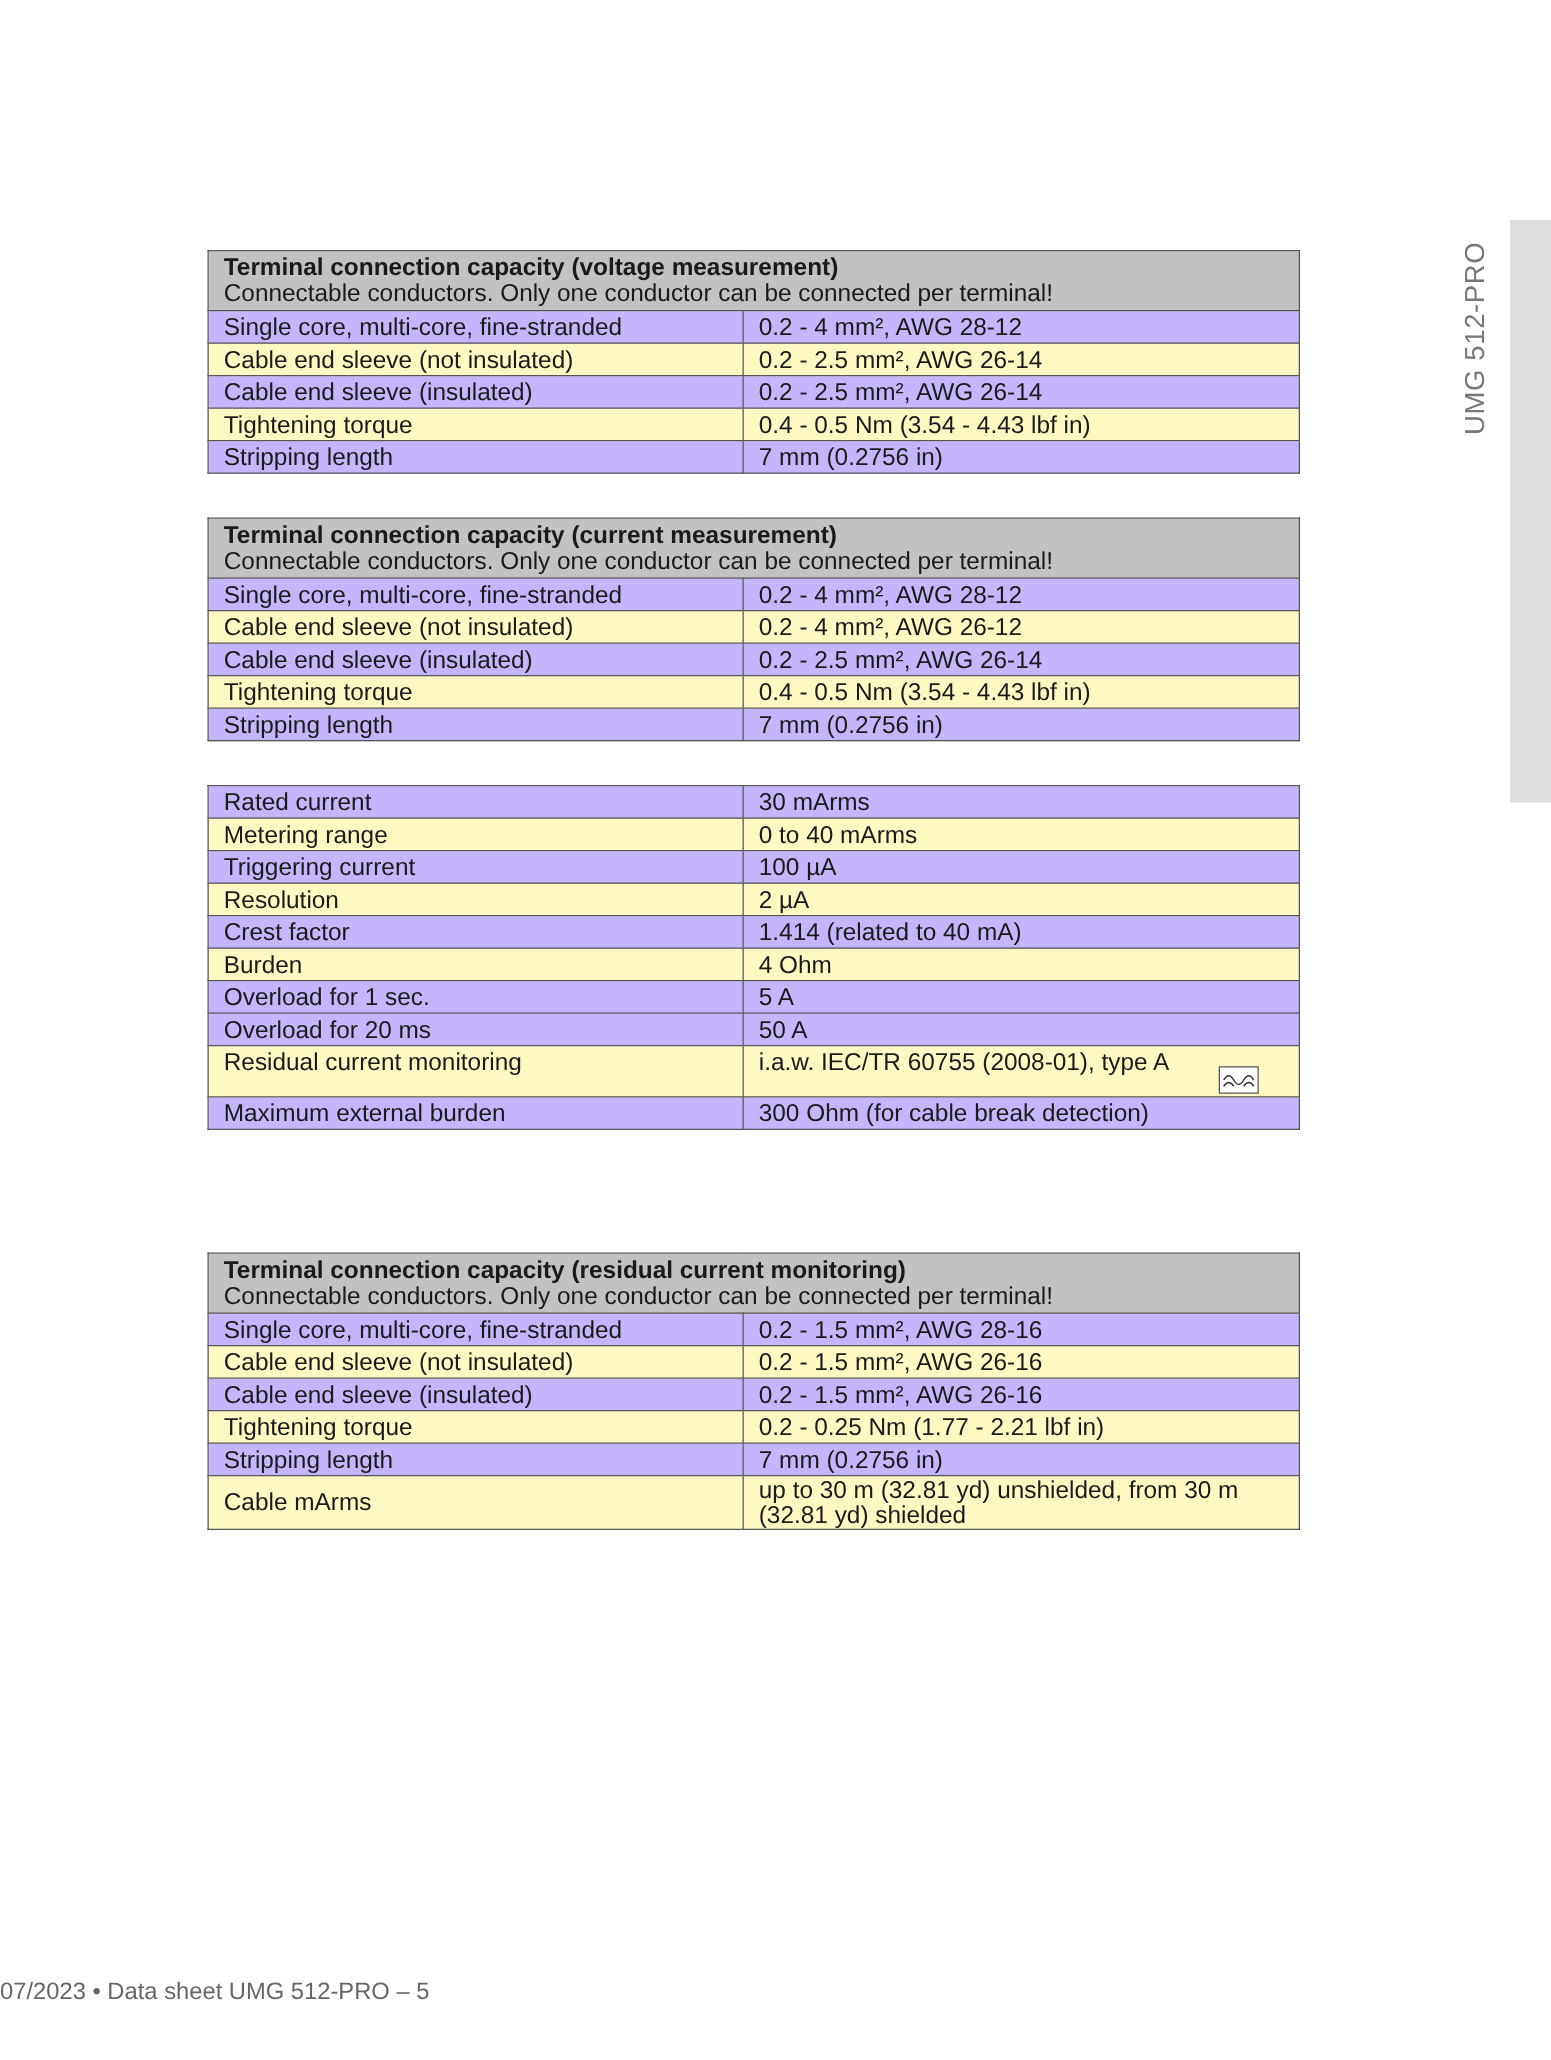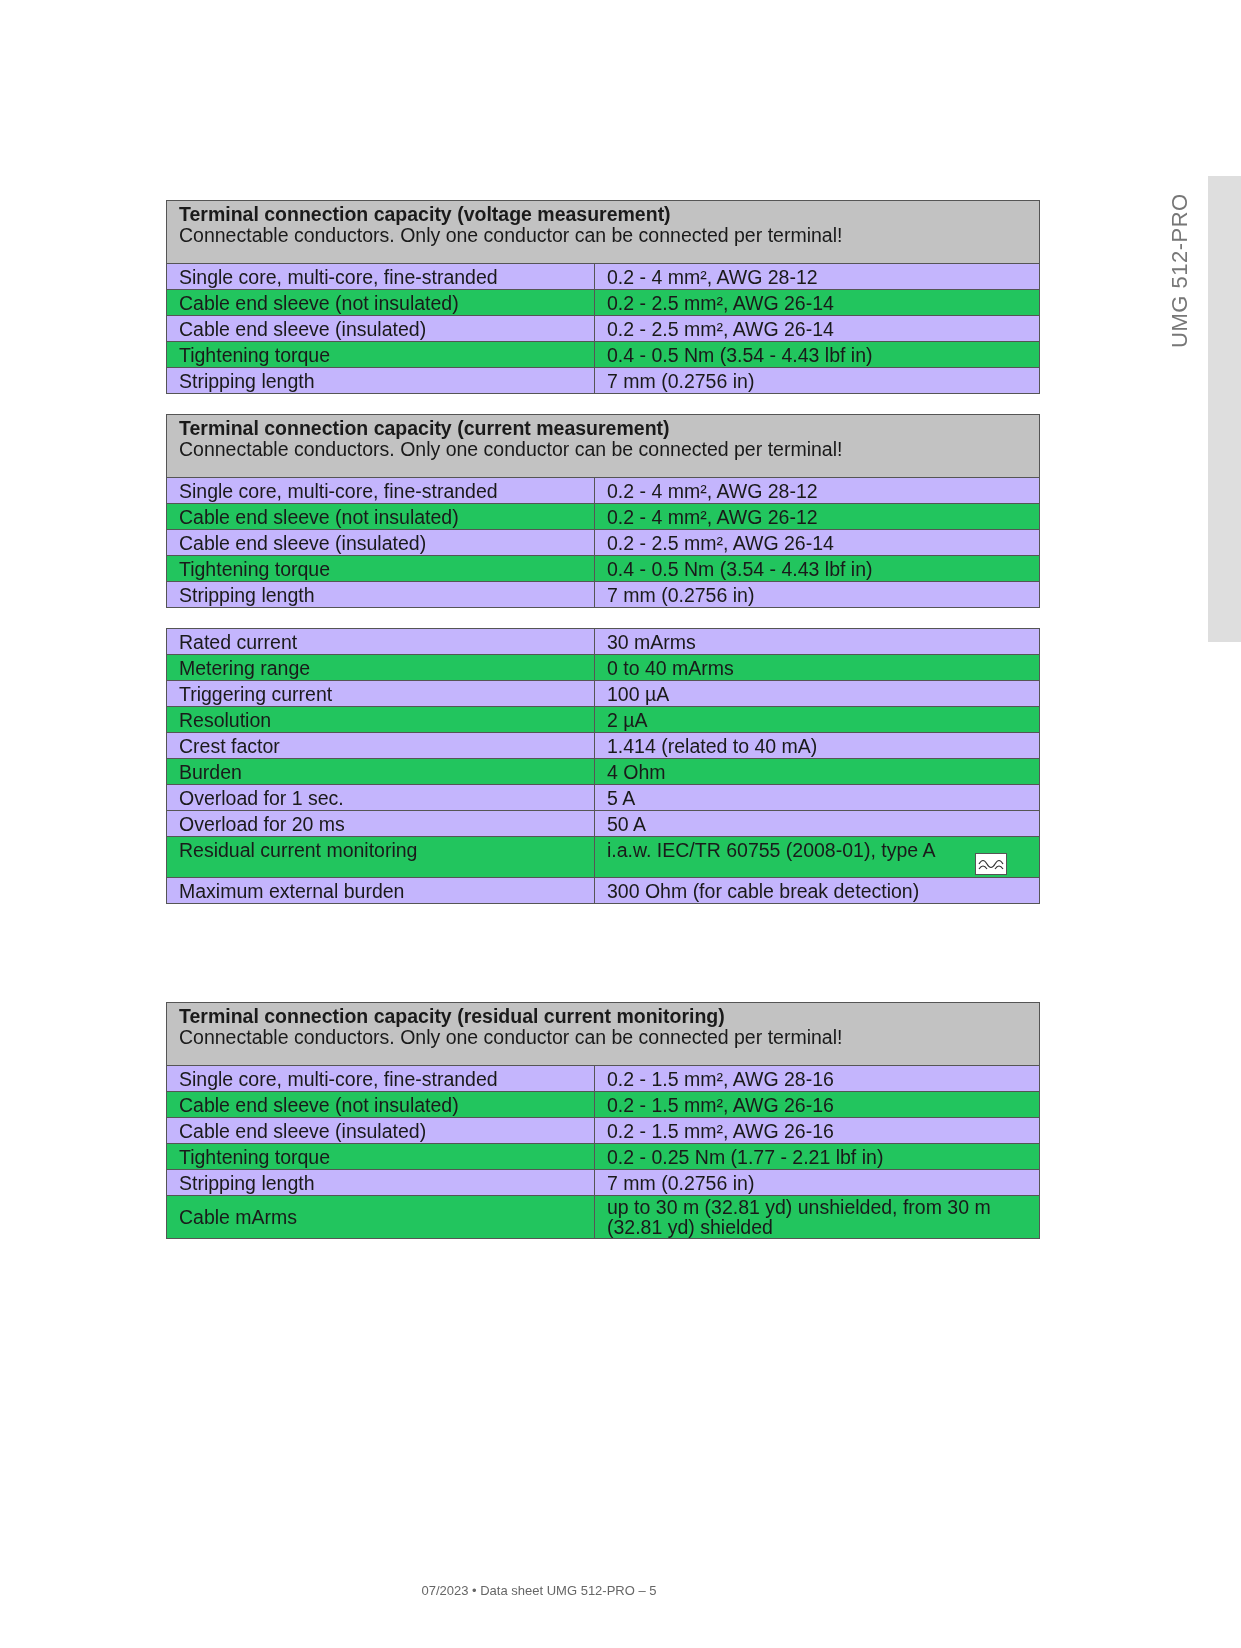--- a/index.html
+++ b/index.html
@@ -6,30 +6,30 @@
   body { width: 1241px; height: 1648px; position: relative; overflow: hidden;
          font-family: "Liberation Sans", sans-serif; color: #1a1a1a; }
   .side-tab { position: absolute; left: 1208px; top: 176px; width: 33px; height: 466px; background: #dedede; }
   .side-label { position: absolute; left: 1167px; top: 188px; width: 30px; height: 160px; }
   .side-label span { position: absolute; left: 0; top: 0; transform-origin: 0 0;
          transform: translate(0px, 160px) rotate(-90deg); white-space: nowrap;
          font-size: 22px; color: #777; letter-spacing: 0.5px; }
   table.spec { position: absolute; left: 166px; width: 874px; border-collapse: collapse; font-size: 19.5px; }
   table.spec td { border: 1.5px solid #555; padding: 0 0 0 12px; height: 25px; line-height: 22px; vertical-align: middle; }
   table.spec td.k { width: 415px; }
-  table.spec tr.hdr td { background: #c2c2c2; line-height: 21px; padding-top: 3px; padding-bottom: 17px; }
+  table.spec tr.hdr td { background: #c2c2c2; line-height: 21px; padding-top: 3px; padding-bottom: 2px; }
   table.spec tr.hdr .t { font-weight: bold; display: block; }
   table.spec tr.hdr .s { display: block; }
   table.spec tr.g td { background: #c4b5fd; }
-  table.spec tr.w td { background: #22c55e; }
+  table.spec tr.w td { background: #fef9c3; }
   .tall td { height: 38px !important; vertical-align: top !important; padding-top: 2px !important; margin-left: 20px; }
   .two-line { line-height: 20px !important; }
   .wave-icon { display: inline-block; float: right; margin: 14px 32px 0 0; width: 30px; height: 20px;
          border: 1px solid #555; background: #fff; position: relative; }
-  .footer { position: absolute; top: 1583px; left: 0; width: 1078px; text-align: center; font-size: 13px; color: #666; }
+  .footer { position: absolute; top: 1583px; left: 0; width: 1078px; text-align: left; font-size: 19px; color: #666; }
 </style>
 </head>
 <body>
 
 <div class="side-tab"></div>
 <div class="side-label">
   <span>UMG  512-PRO</span>
 </div>
 
 <table class="spec" style="top:200px;">

